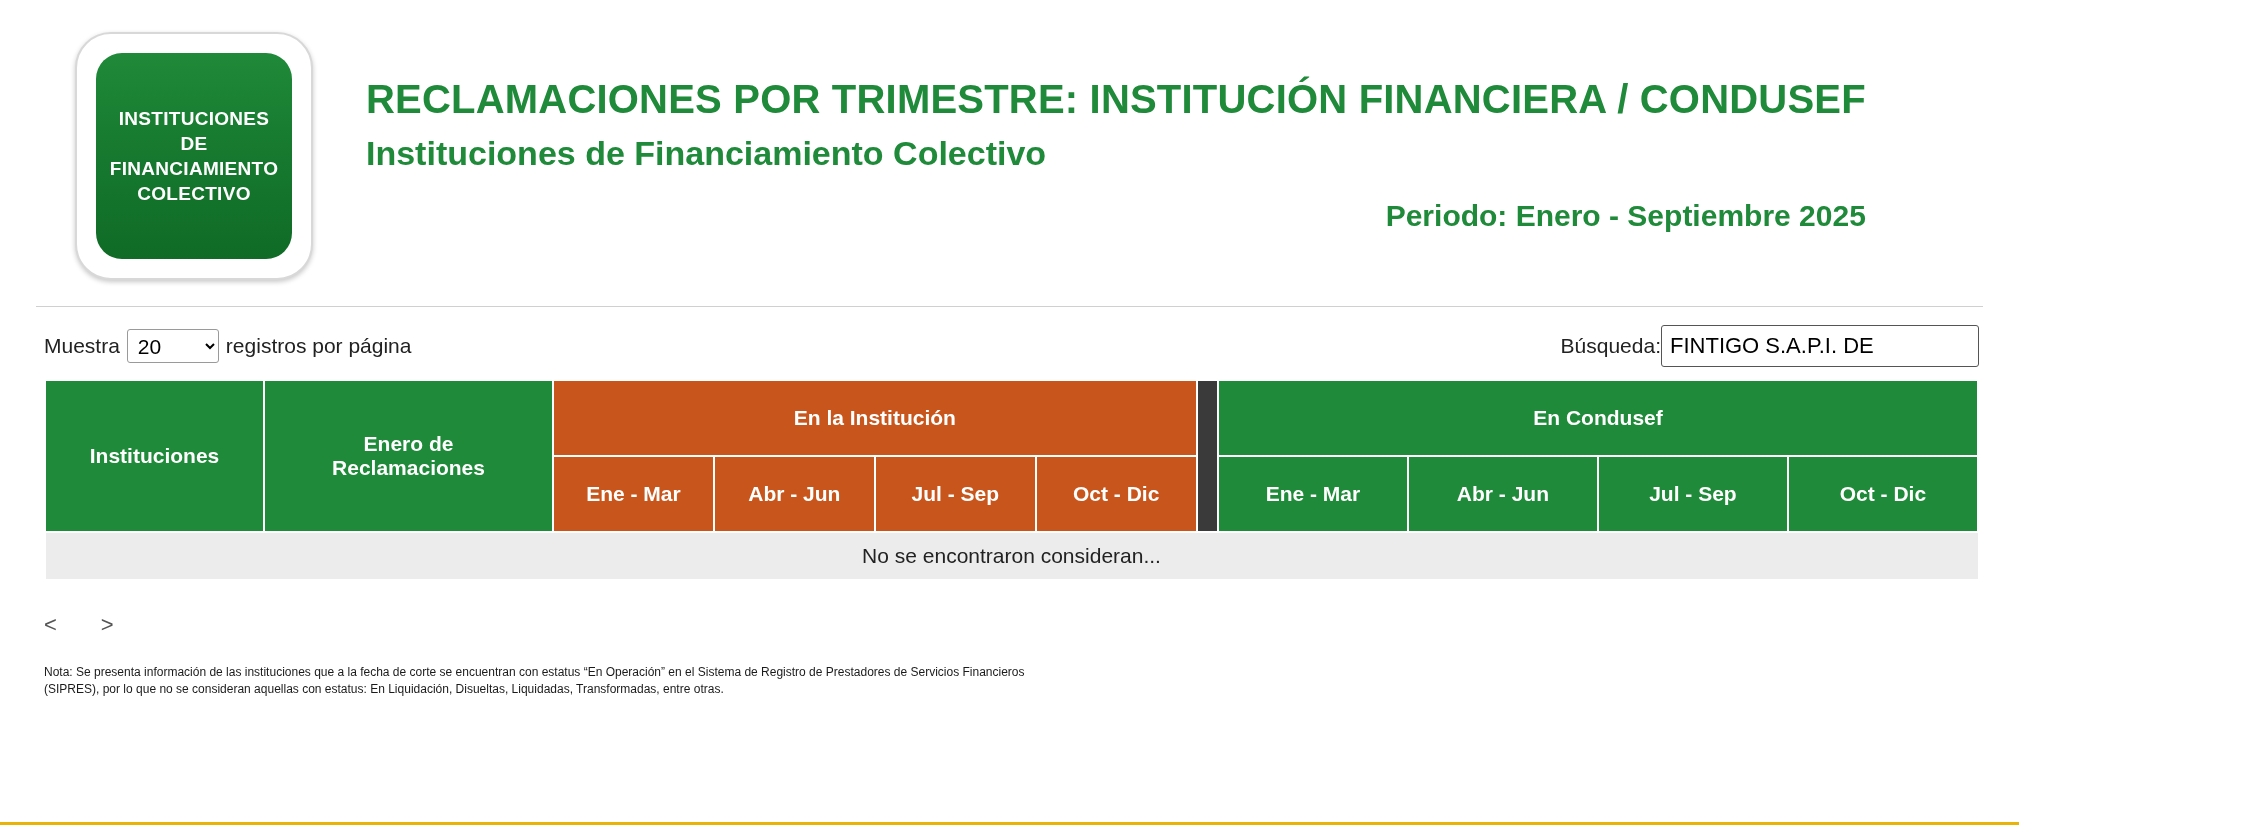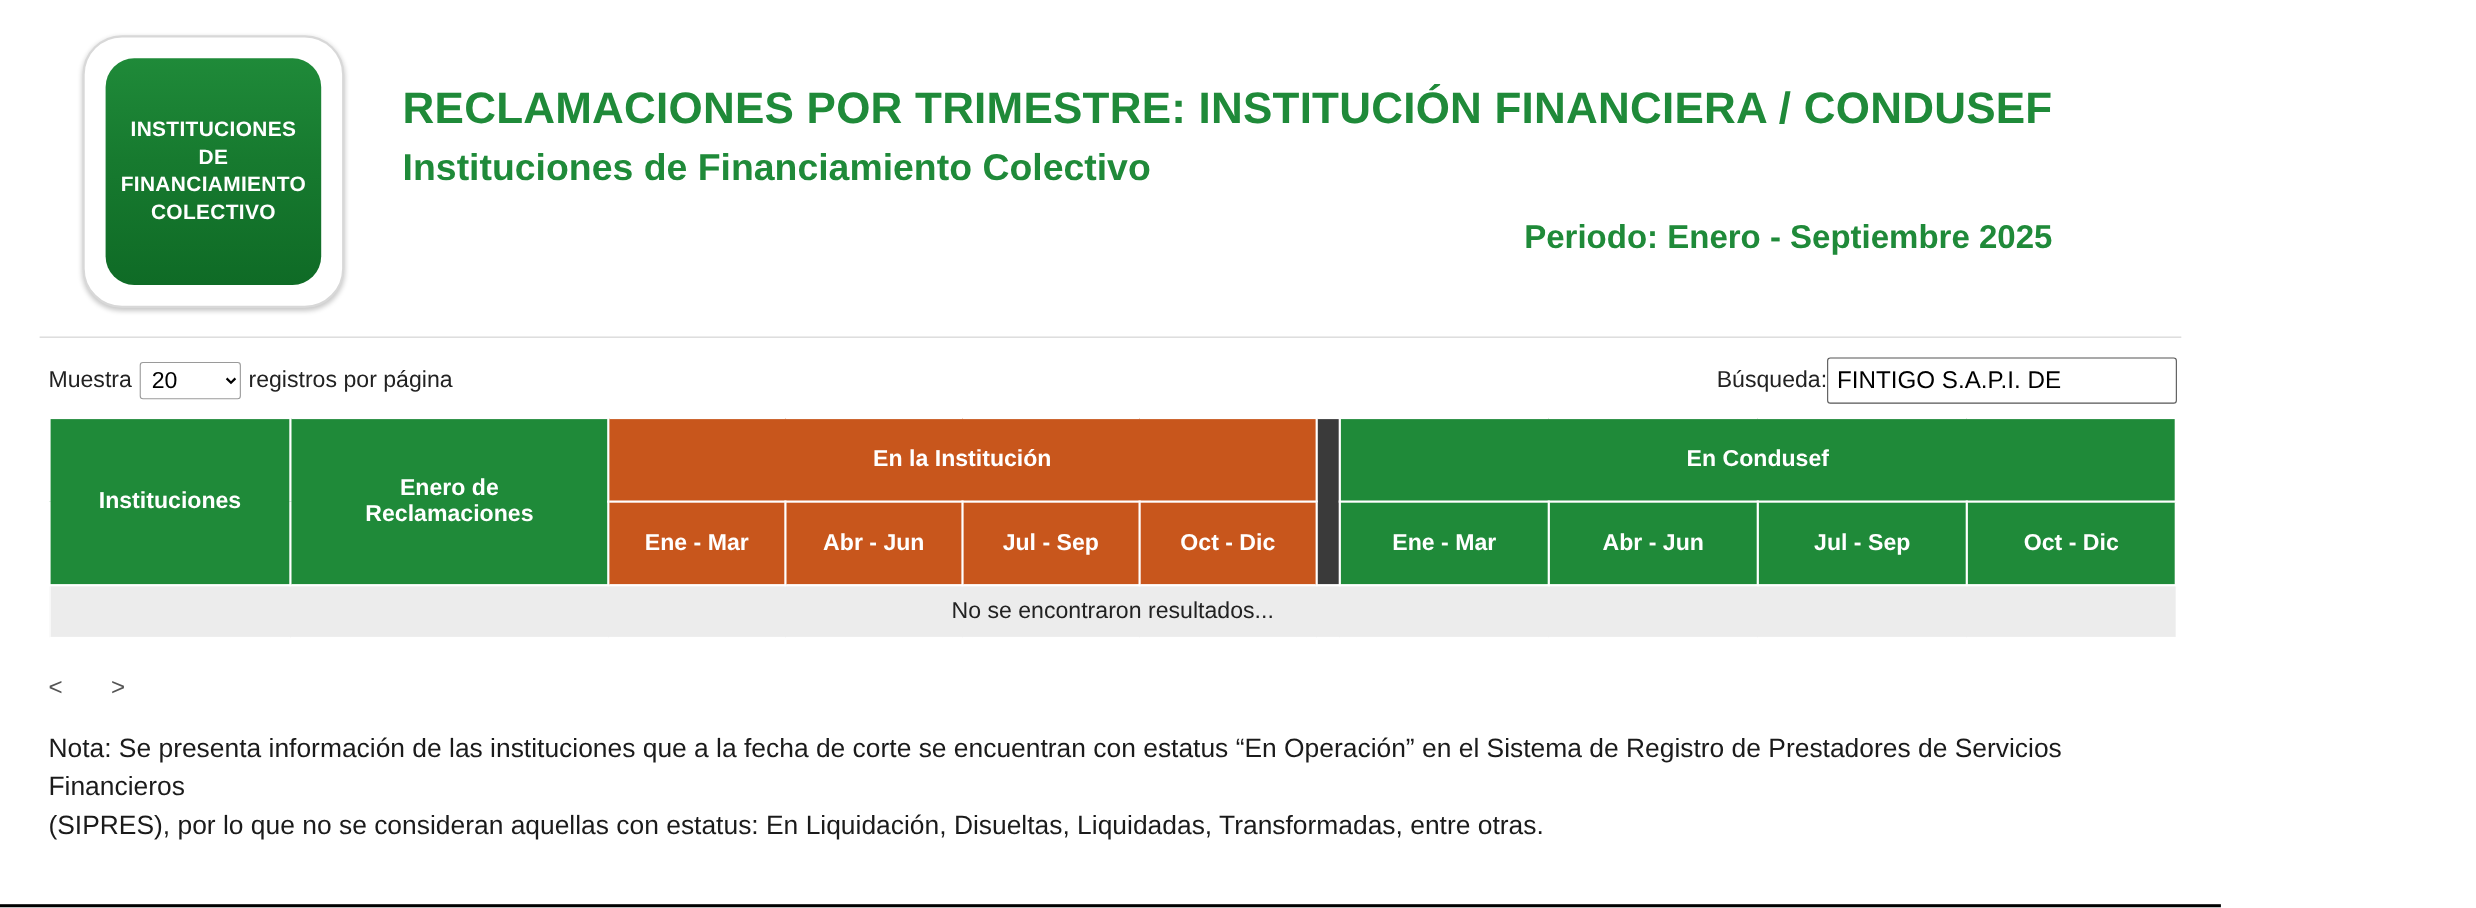--- a/index.html
+++ b/index.html
@@ -12,21 +12,21 @@
     height: 825px;
     font-family: "Liberation Sans", sans-serif;
     color: #222;
     overflow: hidden;
   }
   .page {
     position: relative;
     width: 2019px;
     height: 825px;
     box-sizing: border-box;
-    border-bottom: 3px solid #000000;
+    border-bottom: 3px solid #eab308;
   }
 
   
   .header {
     display: flex;
     align-items: flex-start;
     padding: 24px 0 0 60px;
   }
   .logo-wrap {
     width: 268px;
@@ -193,21 +193,21 @@
   .pager {
     display: flex;
     gap: 44px;
     font-size: 22px;
     color: #555;
   }
   .pager span { cursor: default; }
 
   .note {
     padding: 26px 60px 0 44px;
-    font-size: 24px;
+    font-size: 12px;
     line-height: 1.45;
     color: #1b1b1b;
   }
 </style>
 </head>
 <body>
 
 <div class="page">
 
   <div class="header">
@@ -276,21 +276,21 @@
           <th class="orange q">Jul - Sep</th>
           <th class="orange q">Oct - Dic</th>
           <th class="green q">Ene - Mar</th>
           <th class="green q">Abr - Jun</th>
           <th class="green q">Jul - Sep</th>
           <th class="green q">Oct - Dic</th>
         </tr>
       </thead>
       <tbody>
         <tr>
-          <td class="empty-row" colspan="11">No se encontraron resultados...</td>
+          <td class="empty-row" colspan="11">No se encontraron consideran...</td>
         </tr>
       </tbody>
       <tfoot>
         <tr>
           <td></td>
           <td></td>
           <td></td>
           <td></td>
           <td></td>
           <td></td>

